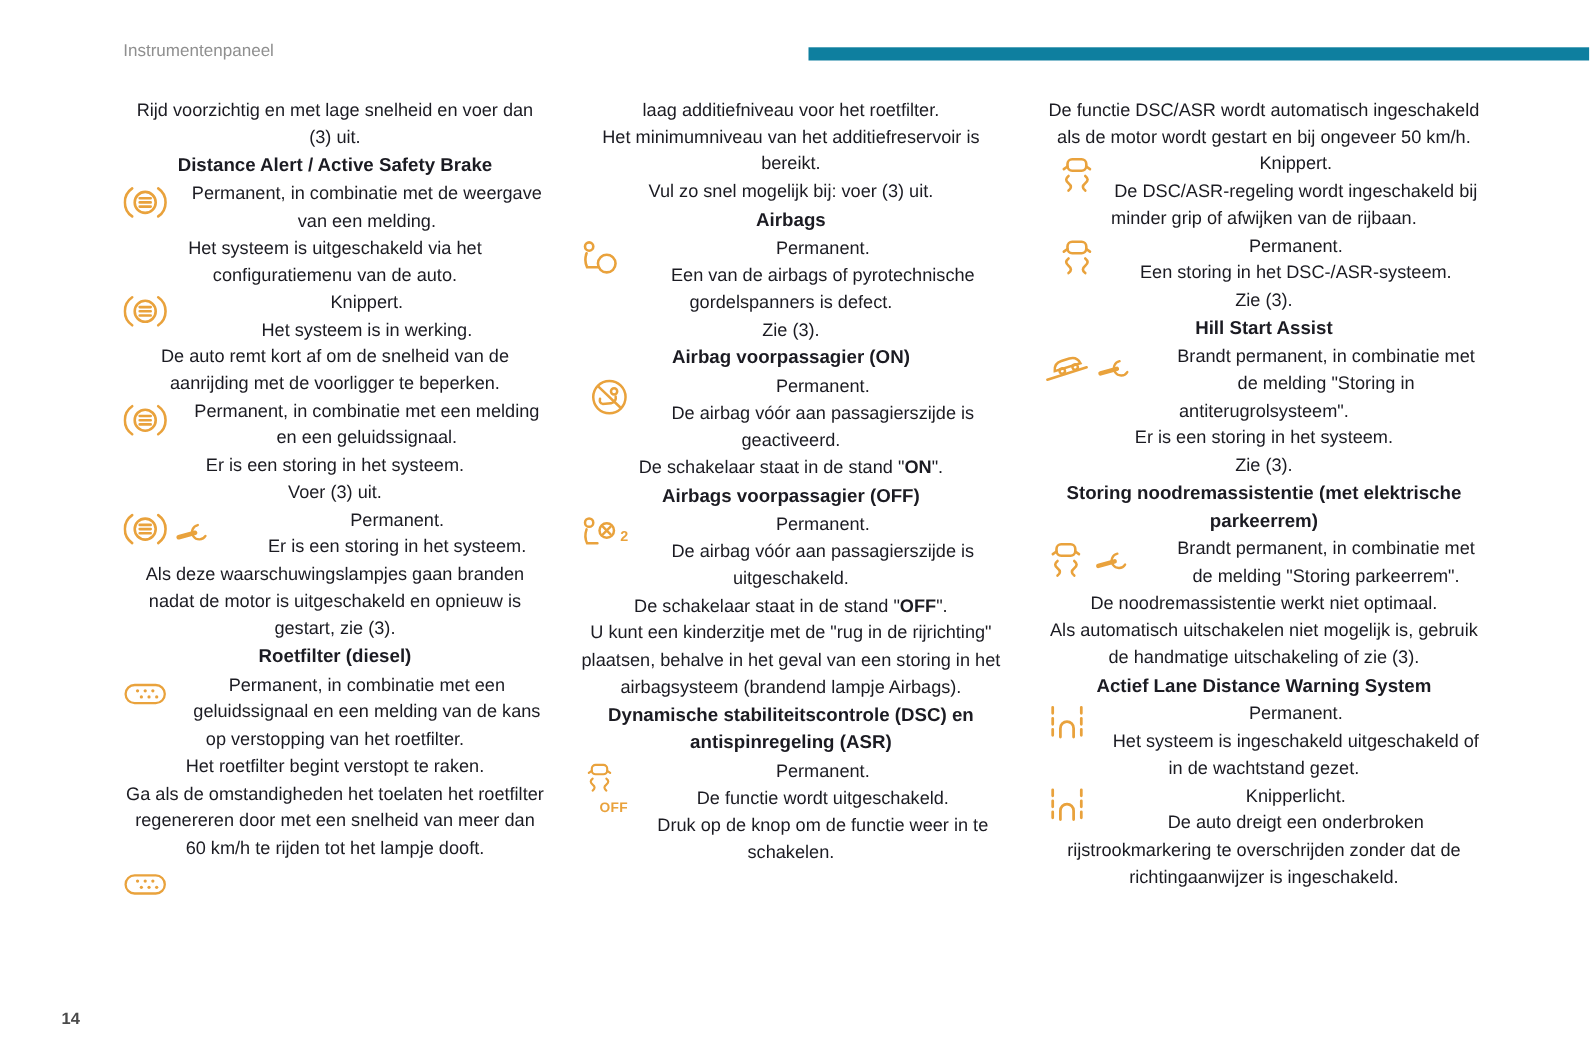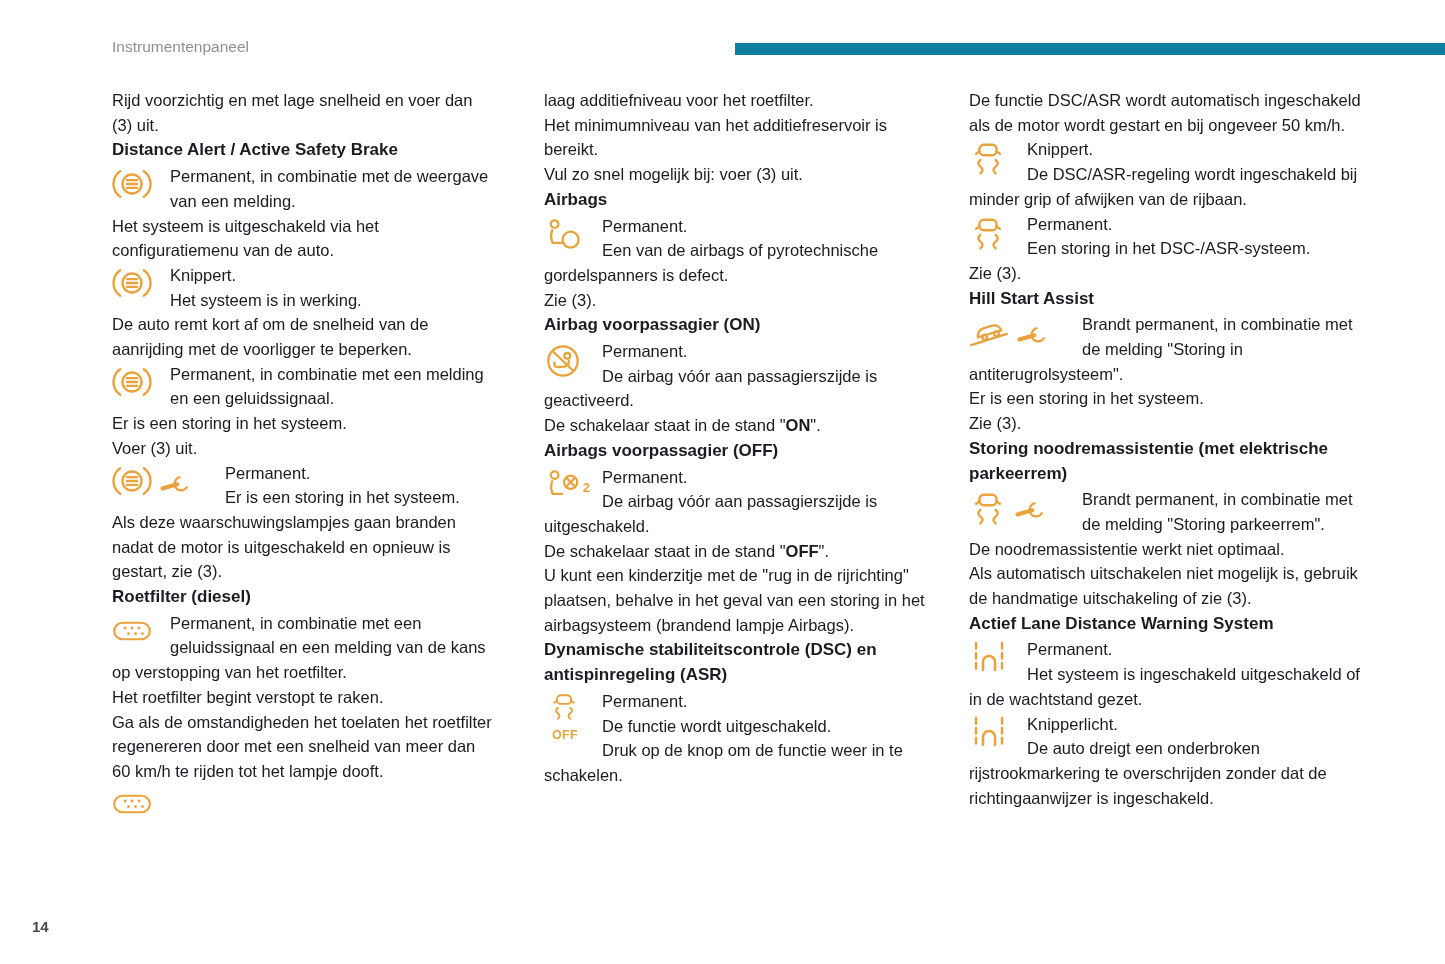--- a/index.html
+++ b/index.html
@@ -1,44 +1,44 @@
 <!DOCTYPE html>
 <html lang="nl"><head>
 <meta charset="utf-8">
 <style>
   * { box-sizing: border-box; }
   html,body { margin:0; padding:0; background:#ffffff; }
   body { font-family:"Liberation Sans", sans-serif; }
-  .page { position:relative; width:1445px; height:964px; background:#ffffff; overflow:hidden; color:#1b1b22; }
+  .page { position:relative; width:1445px; height:964px; background:#ffffff; overflow:hidden; color:#1b1b22;text-align:center; }
 
   .rh-title { position:absolute; left:112px; top:38px; font-size:15.5px; color:#8f8f8f; }
   .accent-bar { position:absolute; left:735px; right:0; top:43px; height:12px; background:#0e7f9f; }
 
   .content { position:absolute; left:112px; top:88px; display:flex; }
   .col { font-size:16.5px; line-height:24.7px; }
   .col1 { width:385px; }
-  .col2 { width:388px; margin-left:47px; }
+  .col2 { width:388px; margin-left:28px; }
   .col3 { width:398px; margin-left:37px; }
 
   .p { margin:0; }
   .h { margin:1px 0 1px; font-size:17px; font-weight:bold; line-height:24.7px; }
   .bold { font-weight:bold; }
 
   .entry::after { content:""; display:block; clear:none; }
   .icf { float:left; width:58px; padding-top:4px; }
   .icf .ic { display:block; }
   .icf.w2 { width:113px; display:flex; align-items:flex-start; gap:8px; }
   .icf.rel { position:relative; }
   .ic { width:40px; height:32px; }
   .ic-sq { width:38px; height:36px; }
   .ic-wrench { width:33px; height:19px; margin-top:9px; }
   .off-label { color:#e9a23c; font-weight:bold; font-size:12.5px; line-height:12px; margin:1px 0 0 8px; letter-spacing:.3px; }
   .num2 { position:absolute; right:12px; bottom:0px; color:#e9a23c; font-weight:bold; font-size:13px; }
 
-  .page-num { position:absolute; left:32px; top:918px; font-size:15px; font-weight:bold; color:#4a4a4a; }
+  .page-num { position:absolute; left:56px; top:918px; font-size:15px; font-weight:bold; color:#4a4a4a; }
 </style>
 </head>
 <body>
 
 <svg width="0" height="0" style="position:absolute" aria-hidden="true">
   <defs>
     <symbol id="i-asb" viewBox="0 0 44 34">
       <g fill="none" stroke="#e9a23c" stroke-width="2.6" stroke-linecap="round">
         <path d="M9 3 A17 17 0 0 0 9 31"></path>
         <path d="M35 3 A17 17 0 0 1 35 31"></path>

